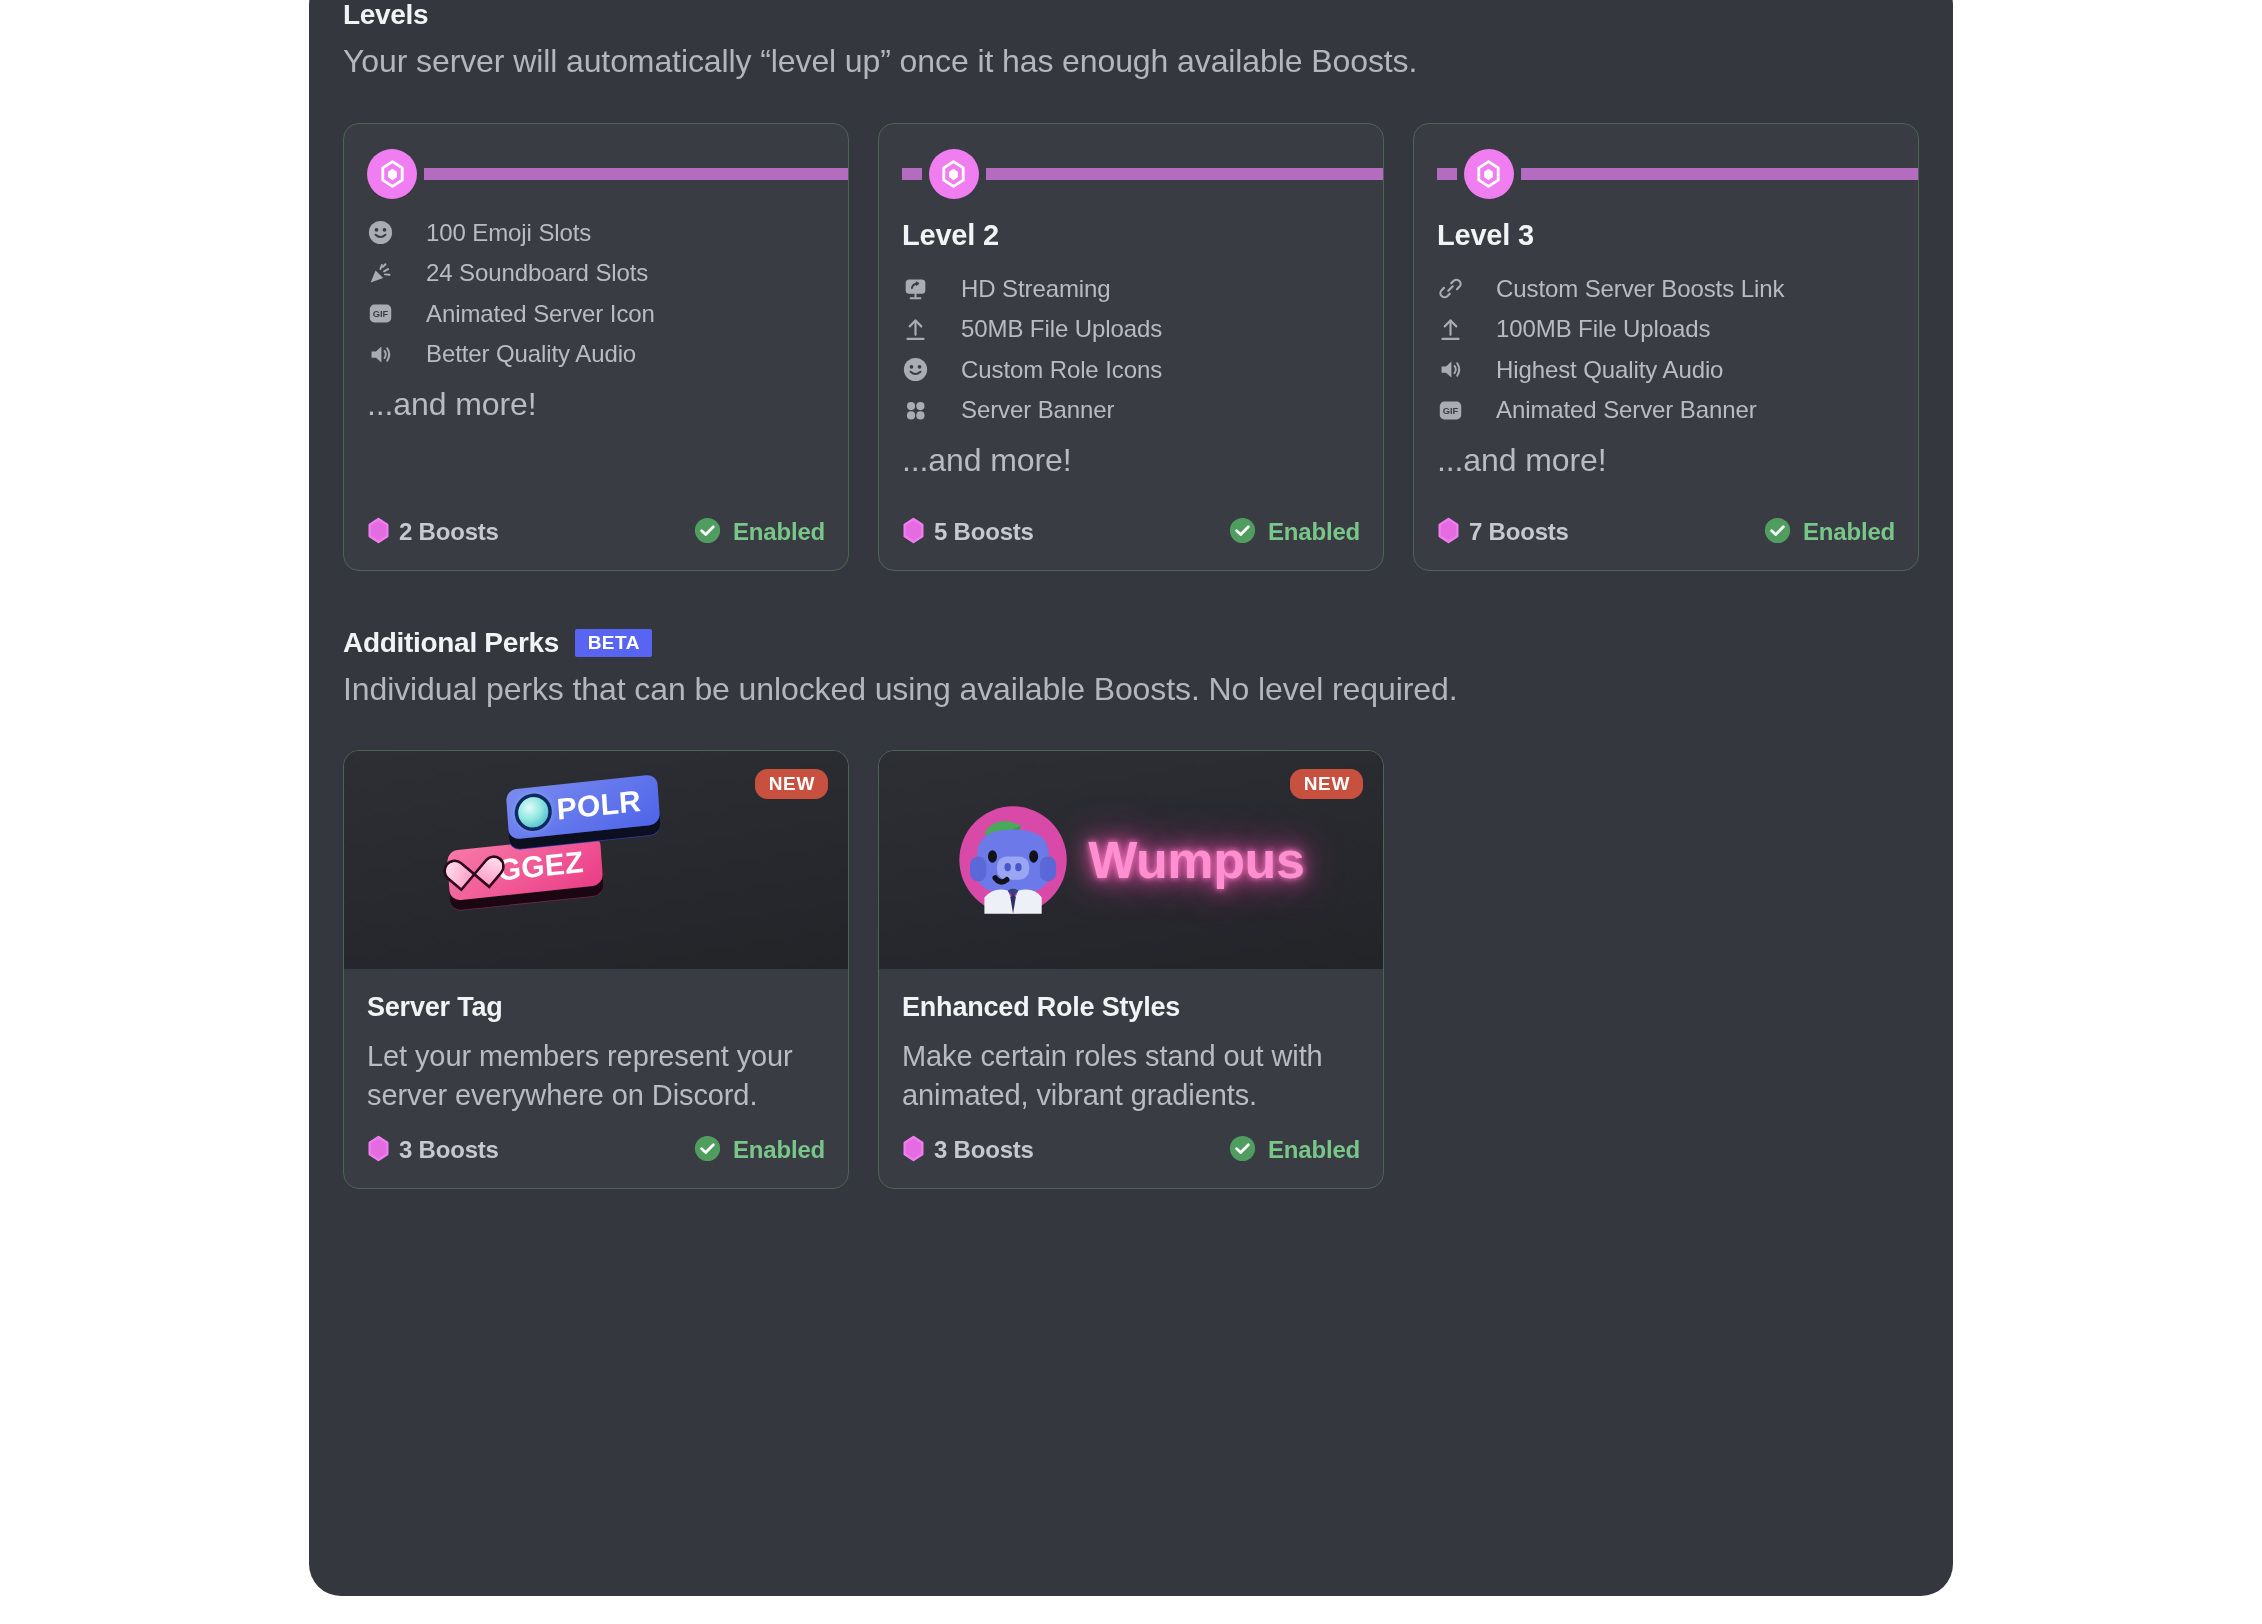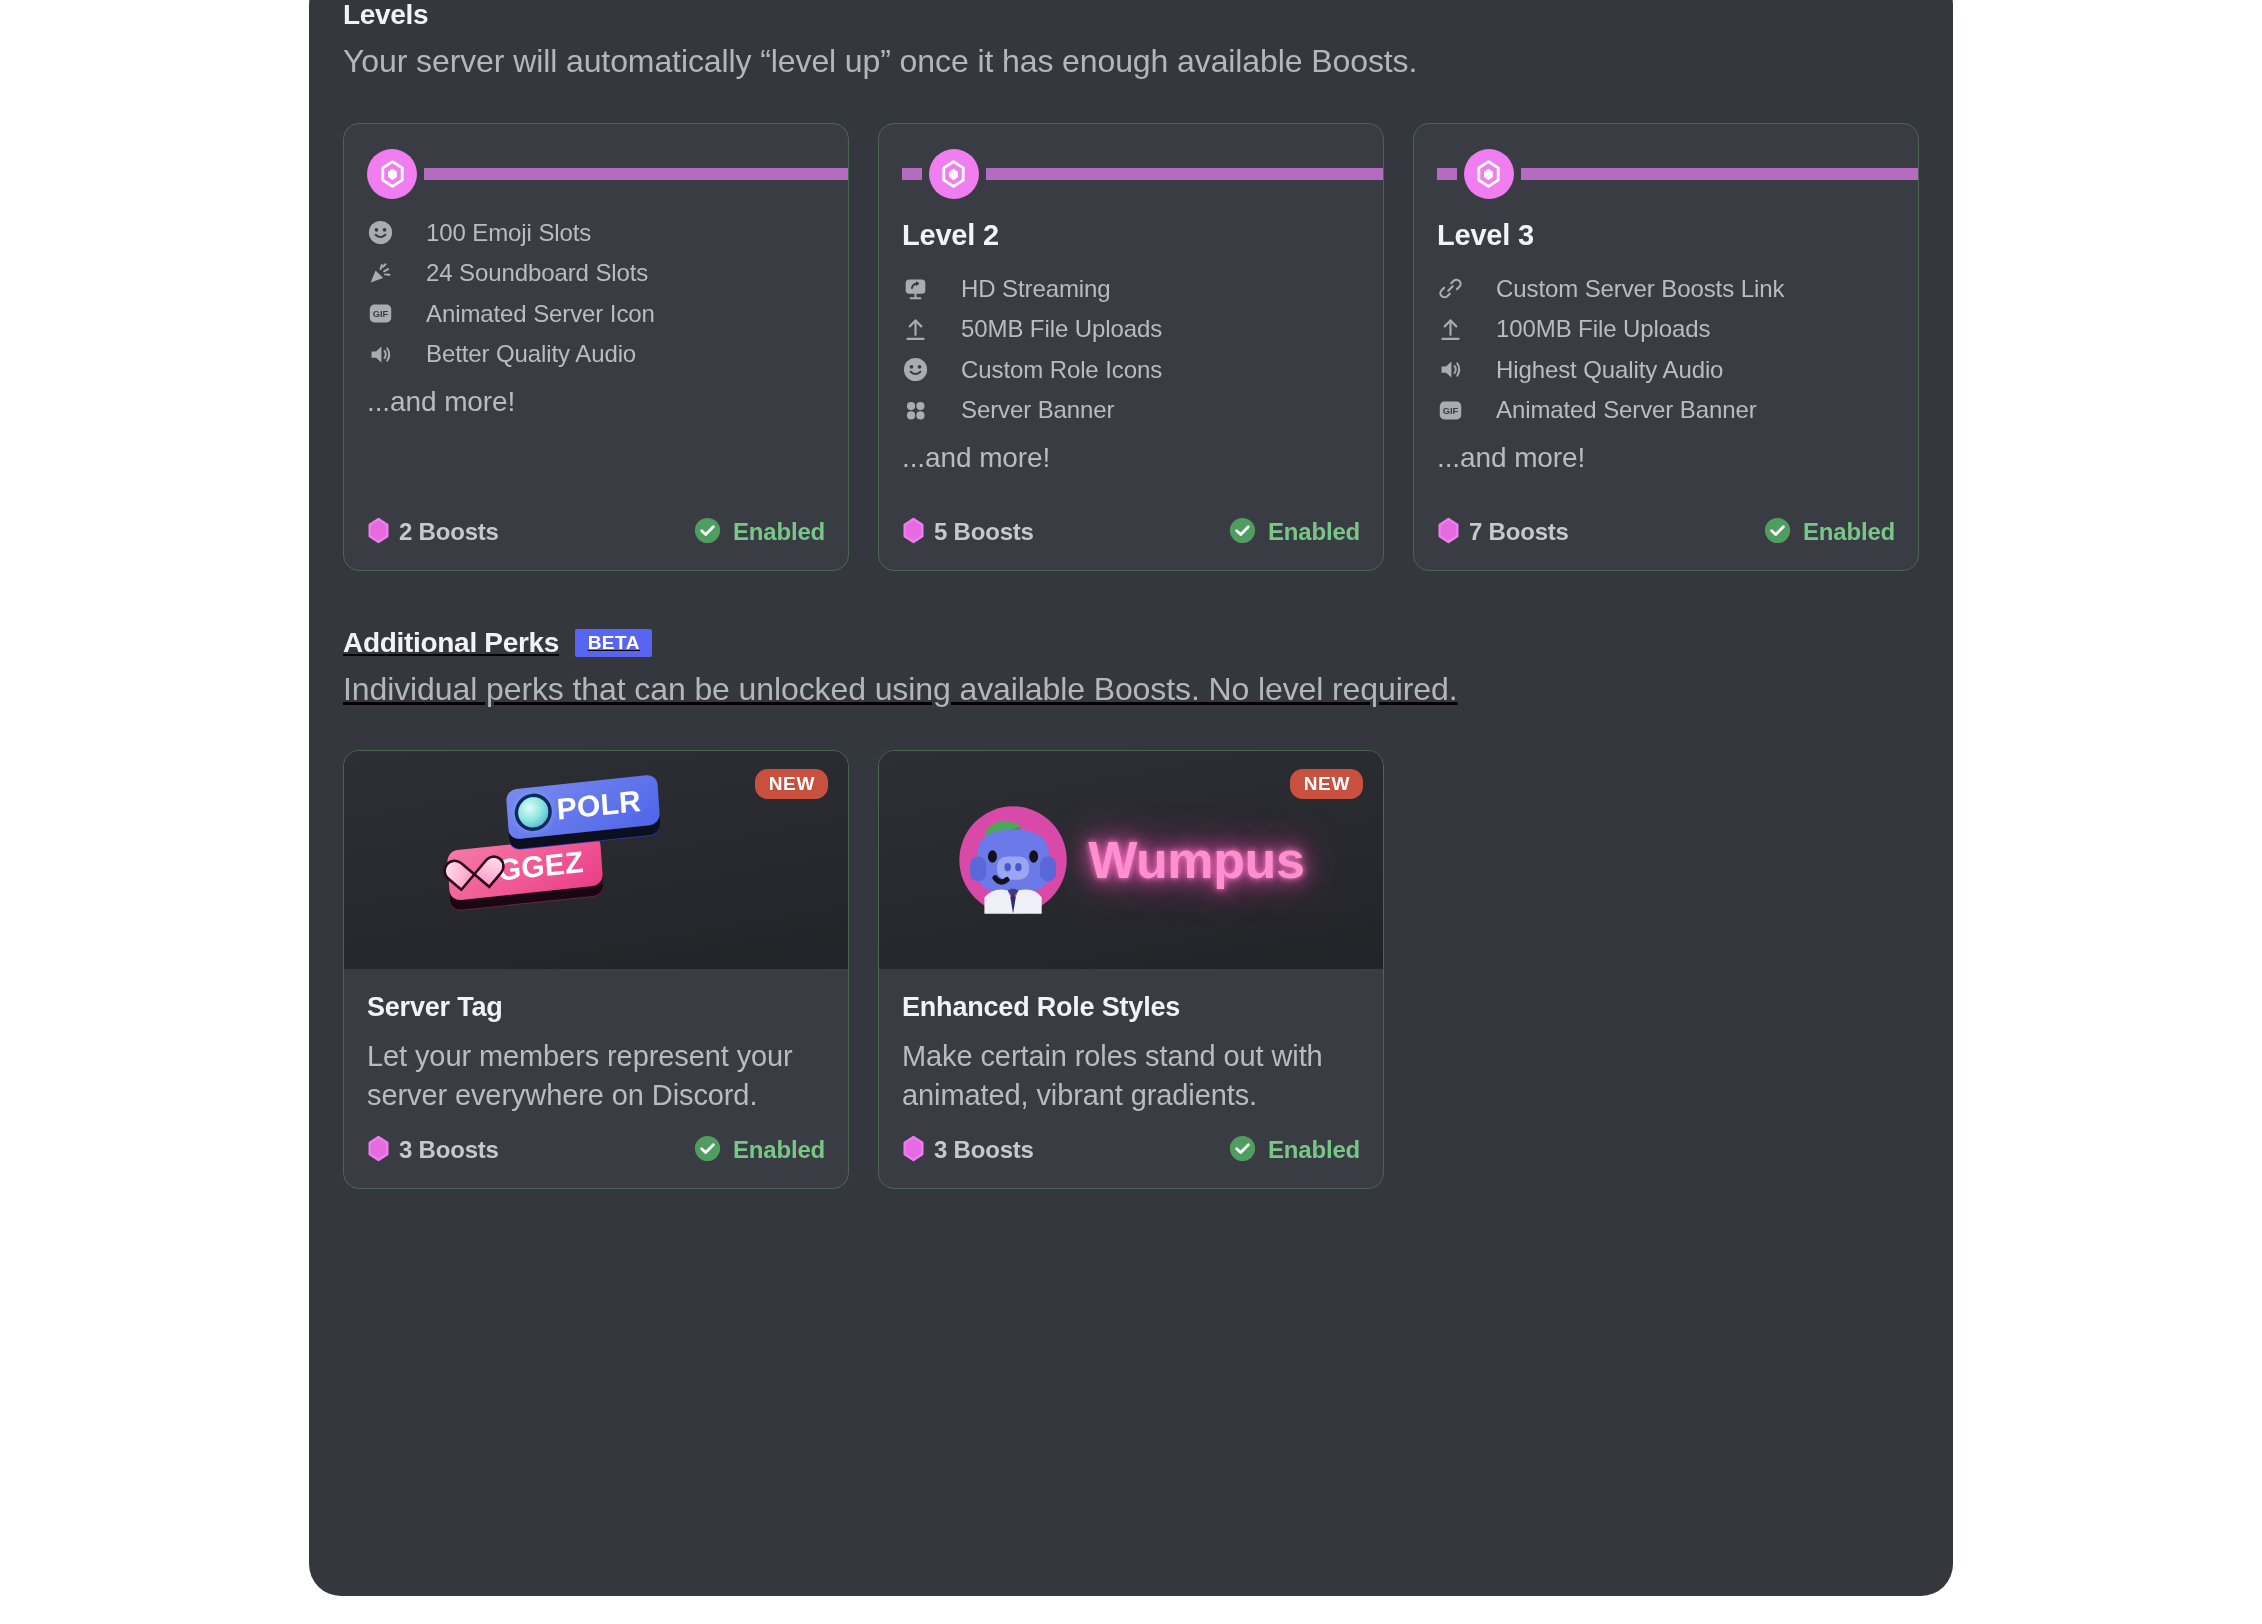--- a/index.html
+++ b/index.html
@@ -130,21 +130,21 @@
     display: flex; align-items: center; justify-content: center;
   }
   .perk-text {
     color: #b8bcc2;
     font-size: 24px;
     letter-spacing: -0.1px;
     white-space: nowrap;
   }
   .and-more {
     color: #b8bcc2;
-    font-size: 28px;
+    font-size: 32px;
     margin-top: 18px;
     letter-spacing: -0.1px;
   }
 
   .card-footer {
     margin-top: auto;
     display: flex;
     align-items: center;
     justify-content: space-between;
   }
@@ -157,21 +157,21 @@
   }
   .status { display: flex; align-items: center; gap: 11.6px; }
   .status .lbl {
     color: #79c689;
     font-size: 24px;
     font-weight: bold;
     letter-spacing: -0.2px;
   }
 
   
-  .perks-head { margin-top: 57px; text-decoration: underline; }
+  .perks-head { margin-top: 57px; }
 
   .perks-grid {
     display: grid;
     grid-template-columns: repeat(3, 1fr);
     gap: 29px;
     margin-top: 38px;
   }
 
   .perk-card {
     position: relative;

